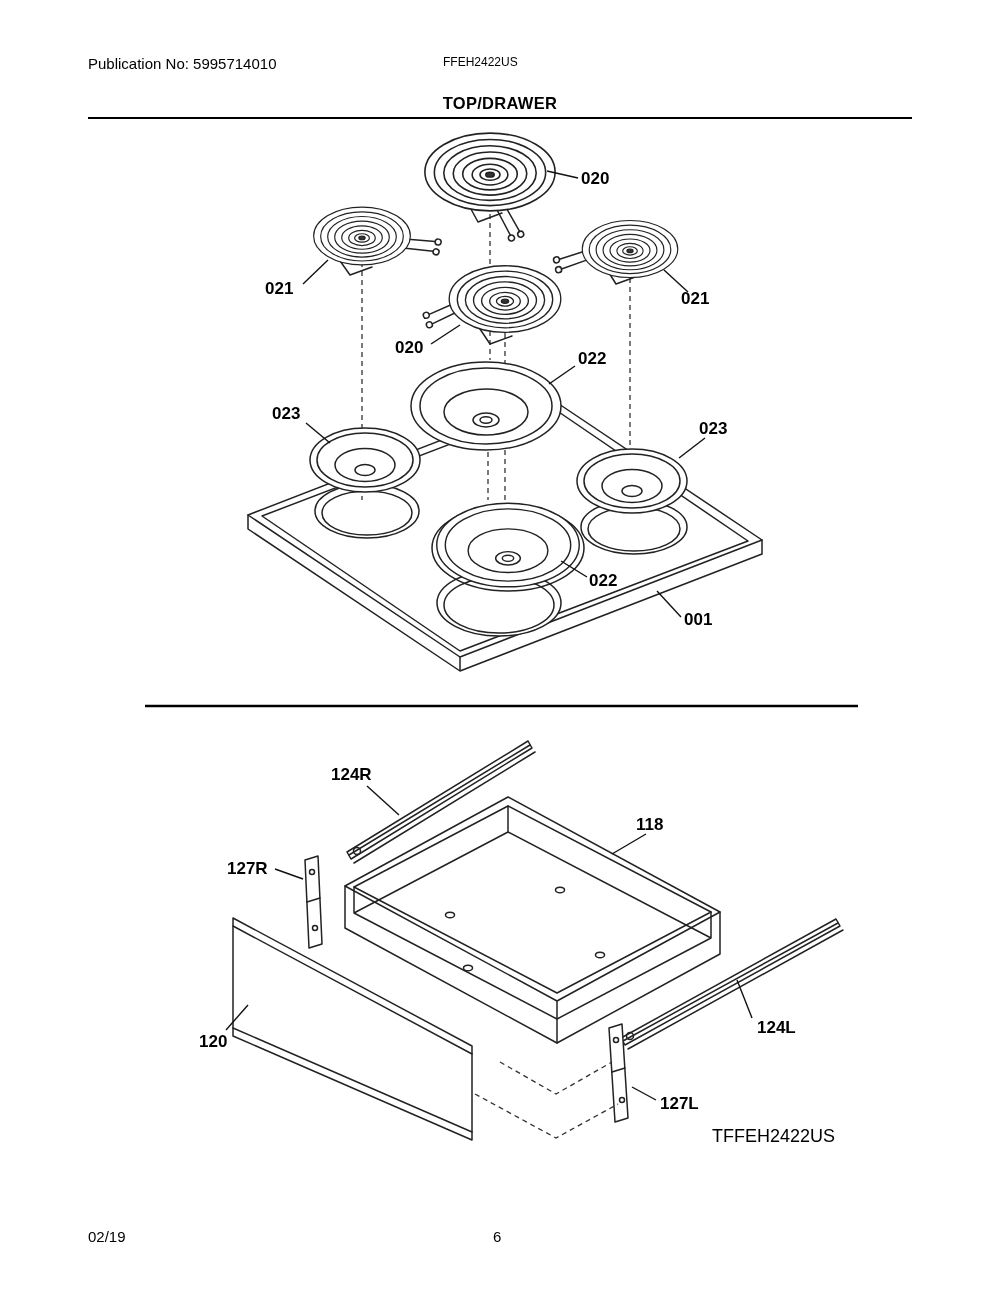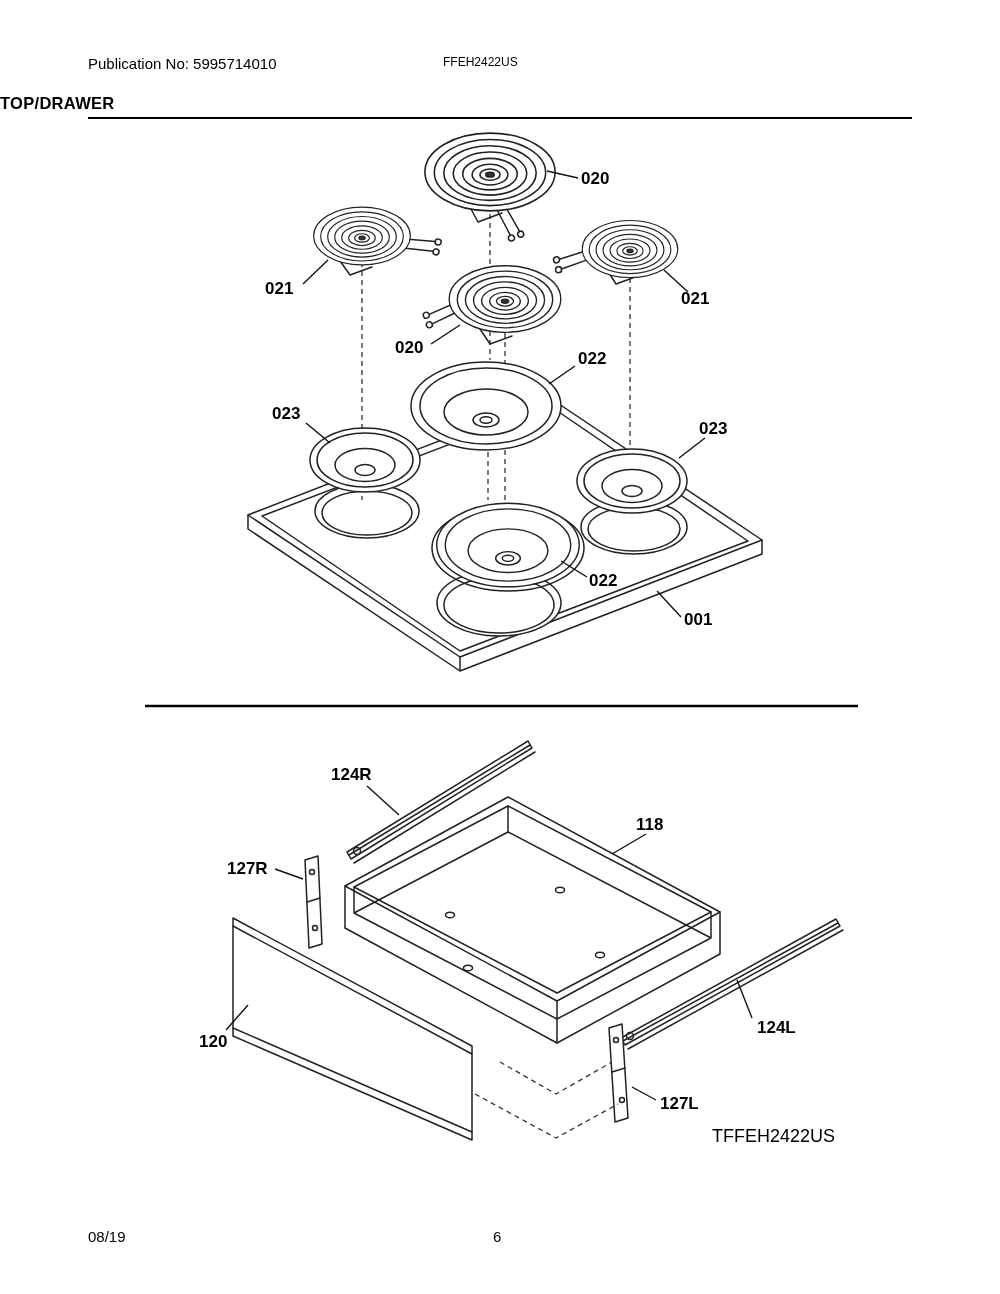--- a/index.html
+++ b/index.html
@@ -9,21 +9,21 @@
     width: 1000px;
     height: 1294px;
     background: #ffffff;
     font-family: "Liberation Sans", sans-serif;
     color: #000;
     overflow: hidden;
   }
   .hdr-pub   { position: absolute; left: 88px;  top: 55px;  font-size: 15px; }
   .hdr-model { position: absolute; left: 443px; top: 55px;  font-size: 12px; }
   .page-title{ position: absolute; left: 0; top: 94px; width: 100%;
-               text-align: left; font-size: 16.5px; font-weight: 700; letter-spacing: .3px; }
+               text-align: center; font-size: 16.5px; font-weight: 700; letter-spacing: .3px; }
   .title-rule{ position: absolute; left: 88px; top: 117px; width: 824px; height: 2px; background: #000; }
   .ftr-date  { position: absolute; left: 88px;  top: 1228px; font-size: 15px; }
   .ftr-page  { position: absolute; left: 493px; top: 1228px; font-size: 15px; }
   .canvas { position: absolute; left: 0; top: 0; }
 
   
   .s   { stroke: #222; stroke-width: 1.5; fill: none; stroke-linecap: round; stroke-linejoin: round; }
   .sf  { stroke: #222; stroke-width: 1.5; fill: #fff; stroke-linecap: round; stroke-linejoin: round; }
   .dash{ stroke: #333; stroke-width: 1.3; fill: none; stroke-dasharray: 5 4; }
   .ldr { stroke: #111; stroke-width: 1.4; fill: none; }
@@ -219,15 +219,15 @@
       <text class="plbl" x="331" y="780">124R</text>
       <text class="plbl" x="636" y="830">118</text>
       <text class="plbl" x="227" y="874">127R</text>
       <text class="plbl" x="199" y="1047">120</text>
       <text class="plbl" x="757" y="1033">124L</text>
       <text class="plbl" x="660" y="1109">127L</text>
       <text class="mdl" x="712" y="1142">TFFEH2422US</text>
     </g>
   </svg>
 
-  <div class="ftr-date">08/19</div>
+  <div class="ftr-date">02/19</div>
   <div class="ftr-page">6</div>
 </div>
 
 </body></html>

